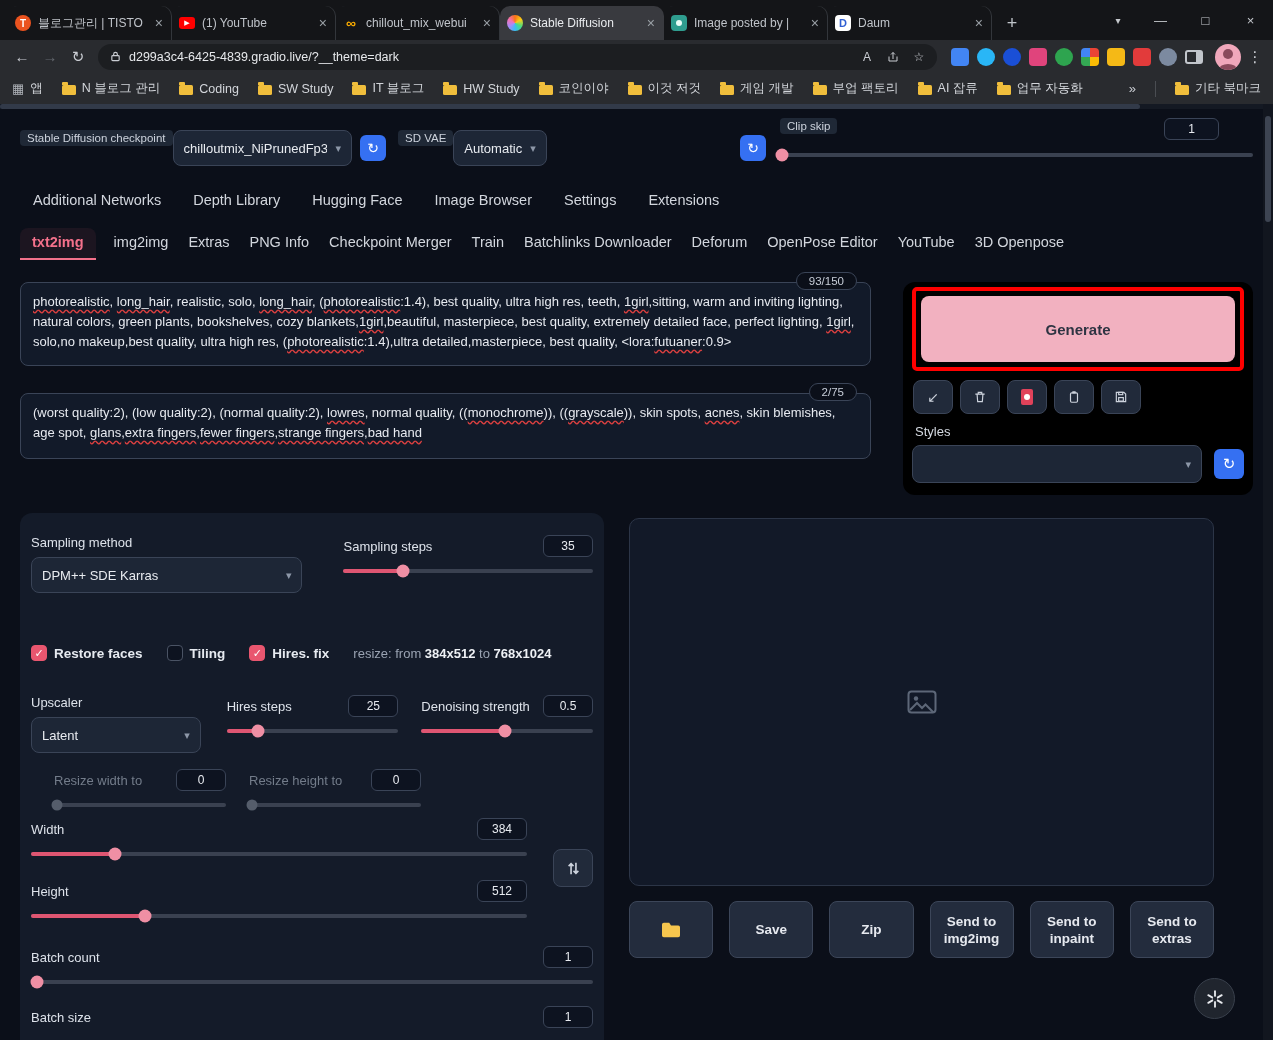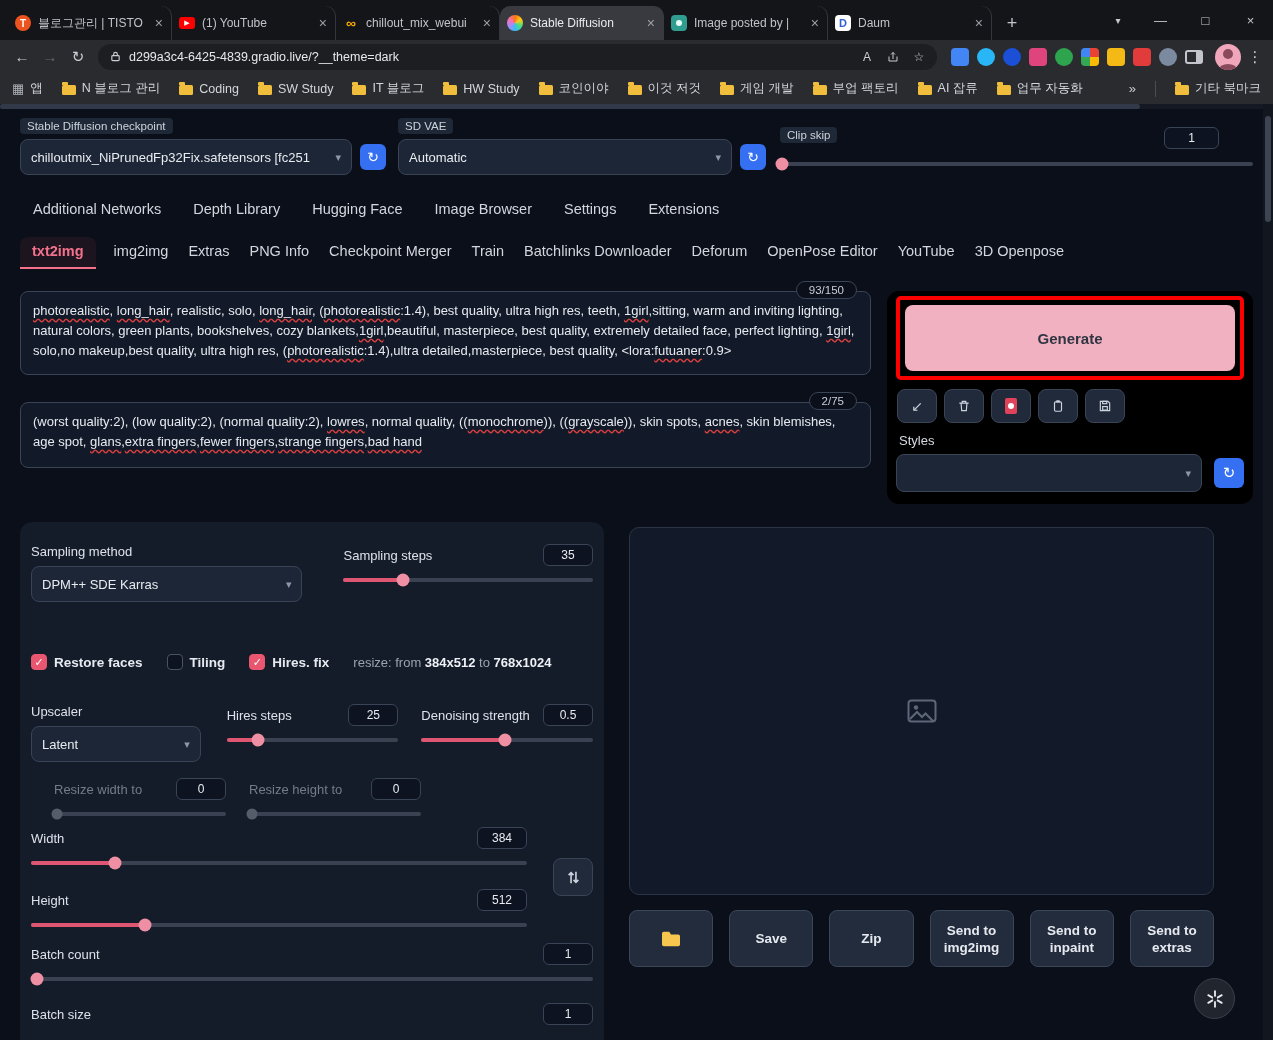--- a/index.html
+++ b/index.html
@@ -55,21 +55,21 @@
   .bsep{width:1px;height:16px;background:#4a4d52}
 
   
   .content{position:absolute;top:104px;left:0;width:1273px;height:936px;background:#0b0f19;overflow:hidden}
   .hscroll{position:absolute;top:0;left:0;height:5px;width:1263px;background:#141923}
   .hthumb{height:5px;width:1140px;background:#323a49;border-radius:3px}
   .vscroll{position:absolute;top:0;right:0;width:10px;height:936px;background:#12161f}
   .vthumb{position:absolute;top:12px;left:2px;width:6px;height:106px;background:#3d4452;border-radius:3px}
 
   .topbar{display:flex;align-items:flex-end;padding:14px 20px 0}
-  .ckgroup{display:flex;flex-direction:column;min-width:0}
+  .ckgroup{display:flex;min-width:0}
   .chip{align-self:flex-start;background:#1f2836;color:#ccd2dc;font-size:11.5px;padding:2px 7px;border-radius:4px;margin-bottom:5px;white-space:nowrap}
   .gdrop{height:36px;background:#1d2636;border:1px solid #3a4457;border-radius:8px;display:flex;align-items:center;gap:8px;padding:0 10px;color:#e8ebf0;font-size:13px;min-width:0}
   .gdrop .val{flex:1;white-space:nowrap;overflow:hidden}
   .chev{color:#8d97a8;font-size:11px;flex:none;margin-left:auto}
   .refresh{width:26px;height:26px;border-radius:6px;background:#3570f2;color:#fff;display:flex;align-items:center;justify-content:center;font-size:14px;margin:0 0 5px 8px;flex:none}
   .refresh.sm{width:30px;height:30px;margin:0;font-size:15px}
   .clipgroup{flex:1;margin:0 0 9px 14px;min-width:0}
   .cliphead{display:flex;align-items:center;justify-content:space-between;margin-bottom:13px}
   .numbox{min-width:55px;height:22px;border:1px solid #3a4457;border-radius:6px;background:#0d1320;color:#e8ebf0;font-size:12px;display:flex;align-items:center;justify-content:center;padding:0 6px;flex:none}
   .numbox.off34{margin-right:34px}
@@ -77,21 +77,21 @@
   .rail i{position:absolute;display:block}
   .fill{left:0;top:0;height:4px;width:var(--p);background:#df5672;border-radius:2px}
   .knob{left:var(--p);top:50%;transform:translate(-50%,-50%);width:13px;height:13px;border-radius:50%;background:#ef8fa4}
   .rail.off .knob{background:#555d6b;width:11px;height:11px}
 
   .nav1{display:flex;gap:32px;padding:26px 33px 0;font-size:14.5px;color:#d2d6dd}
   .nav2{display:flex;gap:16px;padding:20px 20px 0;font-size:14.5px;color:#d2d6dd;align-items:flex-end}
   .mtab{padding:6px 2px 10px;white-space:nowrap}
   .mtab.active{color:#f4718b;background:#1c1520;border-radius:8px 8px 0 0;border-bottom:2px solid #f4718b;padding:6px 12px 8px;font-weight:600}
 
-  .workrow{display:flex;gap:16px;padding:22px 20px 0}
+  .workrow{display:flex;gap:32px;padding:22px 20px 0}
   .prompts{width:851px;display:flex;flex-direction:column;gap:27px;flex:none}
   .pwrap{position:relative}
   .counter{position:absolute;top:-10px;right:14px;background:#0b0f19;border:1px solid #3a4457;border-radius:11px;padding:2px 12px;font-size:11.5px;color:#c7cdd8;z-index:2}
   .tbox{background:#121a29;border:1px solid #3a4457;border-radius:8px;padding:9px 12px;font-size:13px;line-height:20px;color:#e7eaf0;overflow:hidden}
   .tbox.pos{height:84px}
   .tbox.neg{height:66px}
   .sp{text-decoration-line:underline;text-decoration-style:wavy;text-decoration-color:#df4040;text-underline-offset:3px}
 
   .gencol{flex:1;background:#000000;border-radius:12px;padding:5px 9px 12px;align-self:flex-start}
   .annotation{border:4px solid #f00;border-radius:5px;padding:5px}
@@ -119,21 +119,21 @@
   .cbox.on{background:#e9566f;border-color:#e9566f}
   .cname{font-size:13.5px;color:#e6eaf0;font-weight:600}
   .resize-info{font-size:13px;color:#9aa3b2;white-space:nowrap}
   .resize-info b{color:#eef1f5}
   .uprow{display:flex;margin-top:34px}
   .uprow2{display:flex;margin-top:16px}
   .dim-label{color:#737c8a}
   .dimwrap{display:flex;align-items:center;margin-top:11px}
   .dimcol{width:508px;display:flex;flex-direction:column;gap:24px}
   .swap{width:40px;height:38px;margin-left:26px;background:#212a3a;border:1px solid #3a4457;border-radius:8px;display:flex;align-items:center;justify-content:center;flex:none}
-  .batch{margin-top:16px}
+  .batch{margin-top:28px}
   .batch2{margin-top:22px}
 
   .output{width:585px;margin-top:5px;min-width:0}
   .gallery{height:368px;background:#121928;border:1px solid #2c3547;border-radius:10px;display:flex;align-items:center;justify-content:center}
   .obtns{display:flex;gap:16px;margin-top:15px}
   .obtn{flex:1;height:57px;background:#232c3d;border:1px solid #3c4659;border-radius:8px;color:#e6e9ef;font-size:13.5px;font-weight:600;display:flex;align-items:center;justify-content:center;text-align:center;padding:0 6px;line-height:17px}
 
   .gpt{position:absolute;right:38px;bottom:21px;width:41px;height:41px;border-radius:50%;background:#20252e;border:1px solid #39404c;display:flex;align-items:center;justify-content:center}
 </style>
 </head>

